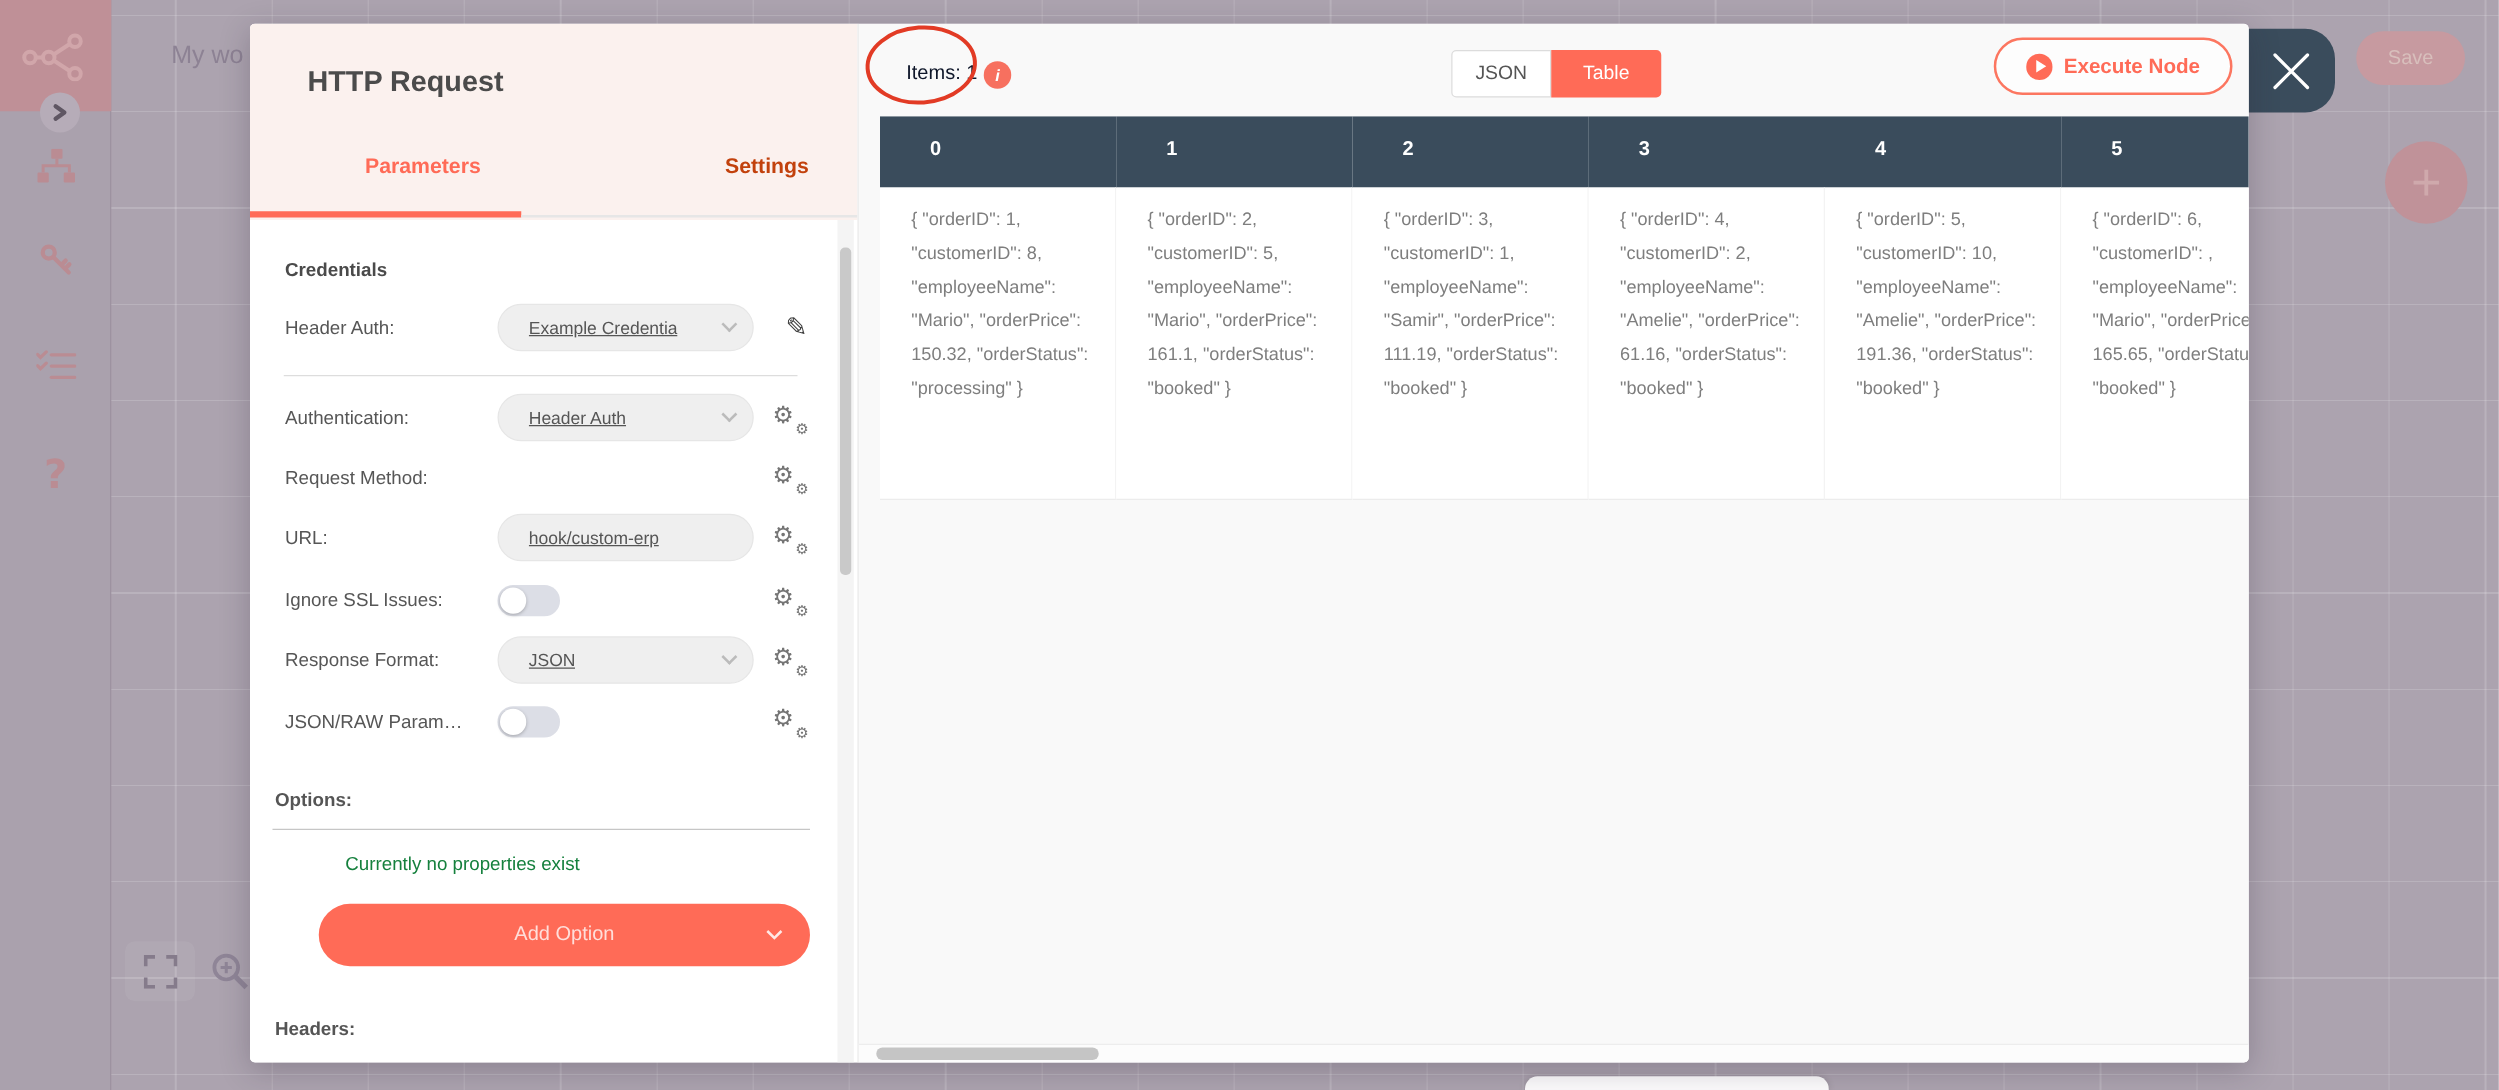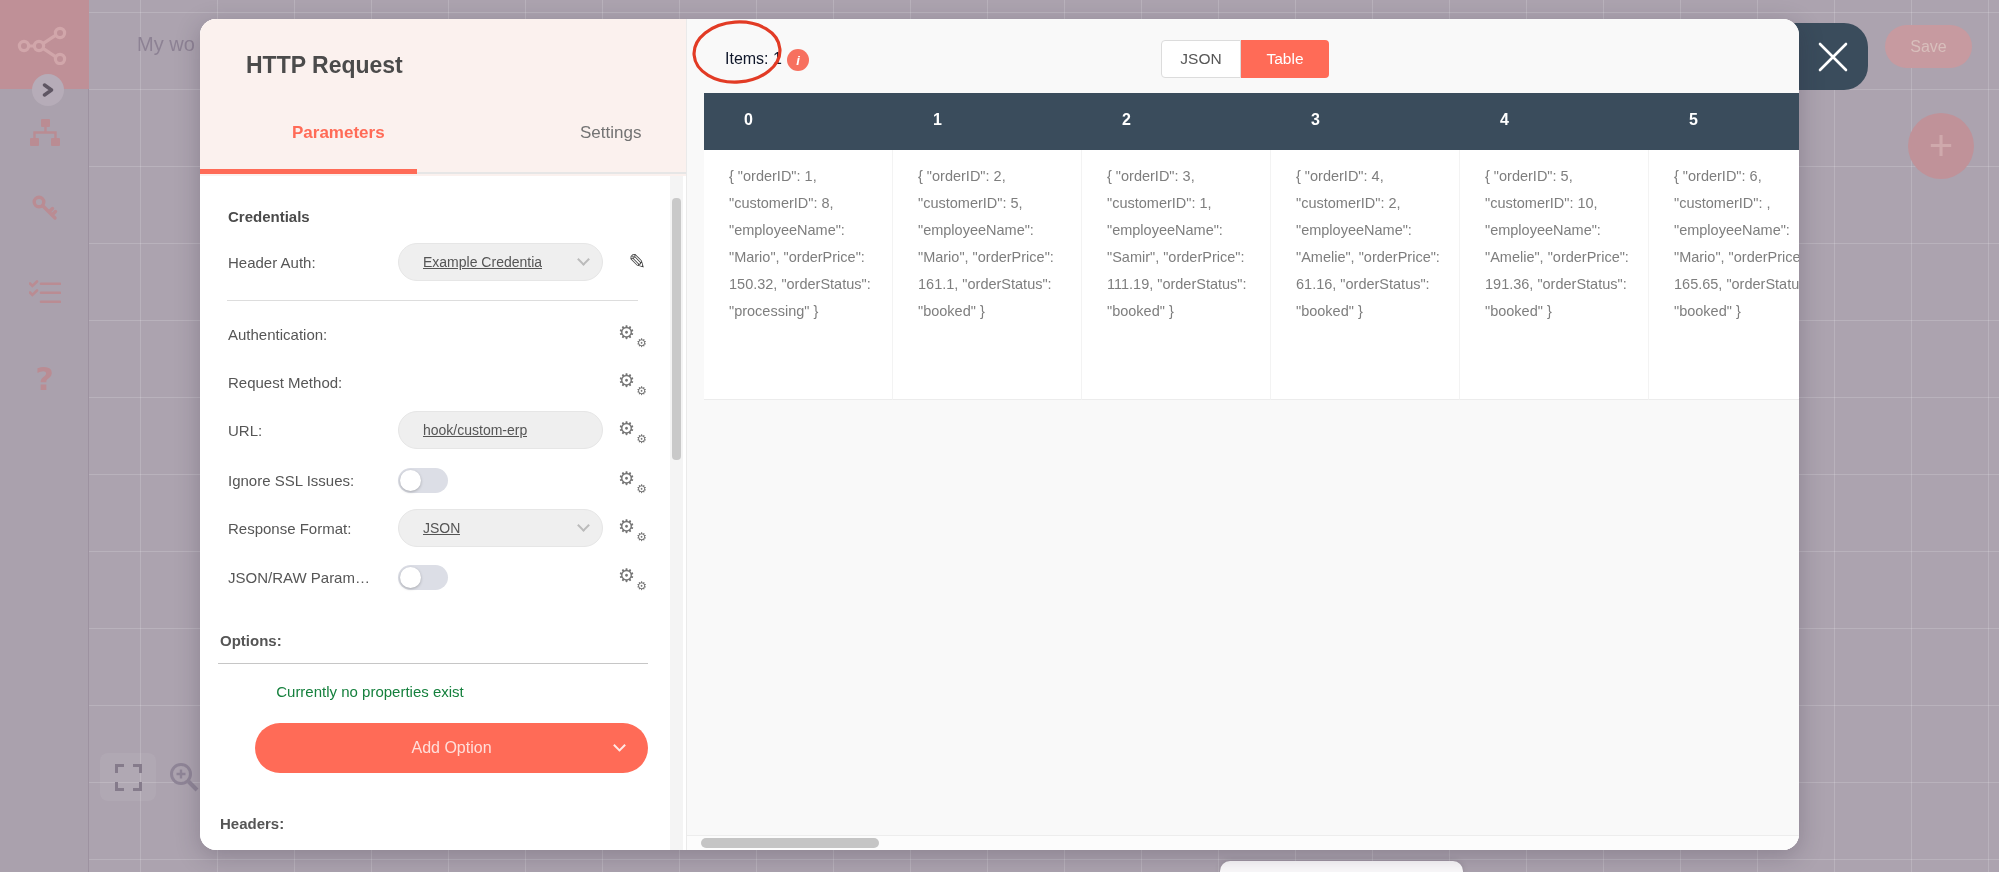--- a/index.html
+++ b/index.html
@@ -30,30 +30,30 @@
   .bottom-popup { position:absolute; left:1220px; top:861px; width:243px; height:11px;
     background:#FCFBFC; border-radius:10px 10px 0 0; box-shadow:0 0 6px rgba(0,0,0,.15); }
 
   
   .close-tab { position:absolute; left:1770px; top:23px; width:98px; height:67px;
     background:#3A4C5C; border-radius:0 24px 24px 0; }
   .close-tab svg { position:absolute; left:48px; top:19px; }
 
   
   .modal { position:absolute; left:200px; top:19px; width:1599px; height:831px;
-    background:#fff; border-radius:16px; overflow:hidden; display:flex;
+    background:#fff; border-radius:4px; overflow:hidden; display:flex;
     box-shadow:0 6px 24px rgba(40,30,50,.25); }
 
   
   .lpanel { position:relative; width:486px; height:100%; background:#fff; flex:0 0 486px; }
   .lpanel-header { position:absolute; left:0; top:0; width:100%; height:157px; background:#FBF1EE; }
   .node-title { position:absolute; left:46px; top:33px; font-size:23px; font-weight:600; color:#4B4B4B; }
   .tab { position:absolute; top:104px; font-size:17px; cursor:default;margin-left:37px; }
   .tab.active { color:#FF6B57; font-weight:700; }
-  .tab.idle { color:#737373; }
+  .tab.idle { color:#c2410c;font-weight:bold; }
   .tab-underline { position:absolute; left:0; top:150px; width:217px; height:5px; background:#FF6B57; }
   .tab-line-rest { position:absolute; left:217px; top:153px; width:269px; height:2px; background:#E6E6E6; }
 
   .lrow { position:absolute; left:28px; width:418px; height:38px; display:flex; align-items:center; }
   .lrow .lbl { flex:0 0 170px; font-size:15px; color:#565656; }
   .pill { width:205px; height:38px; background:#EFEFEF; border:1px solid #E6E6E6; border-radius:19px;
     display:flex; align-items:center; padding:0 14px 0 24px; font-size:14px; color:#555; }
   .pill .val { overflow:hidden; white-space:nowrap;text-decoration:underline; }
   .chev { width:9px; height:9px; border-right:2px solid #BBB; border-bottom:2px solid #BBB;
     transform:rotate(45deg); margin-left:auto; margin-top:-5px; flex:0 0 9px; }
@@ -219,20 +219,24 @@
         <span class="val">Example Credentia</span>
         <span class="chev"></span>
       </div>
       <span class="pencil glyph">✎</span>
     </div>
 
     <div class="divider"></div>
 
     <div class="lrow" style="top:296px">
       <div class="lbl">Authentication:</div>
+      <div class="pill">
+        <span class="val">Header Auth</span>
+        <span class="chev"></span>
+      </div>
       <span class="gears glyph">
           <span class="g1">⚙</span>
           <span class="g2">⚙</span>
         </span>
     </div>
 
     <div class="lrow" style="top:344px">
       <div class="lbl">Request Method:</div>
       <span class="gears glyph">
           <span class="g1">⚙</span>
@@ -306,20 +310,24 @@
     </svg>
     <div class="info-ic">
         <span>i</span>
       </div>
 
     <div class="seg">
       <div class="seg-json">JSON</div>
       <div class="seg-table">Table</div>
     </div>
 
+    <div class="exec-btn">
+      <span class="play"></span>
+      <span class="etxt">Execute Node</span>
+    </div>
 
     <div class="table-wrap">
   <div class="tcol">
     <div class="th">0</div>
     <div class="td">{ "orderID": 1, "customerID": 8, "employeeName": "Mario", "orderPrice": 150.32, "orderStatus": "processing" }</div>
   </div>
 
   <div class="tcol">
     <div class="th">1</div>
     <div class="td">{ "orderID": 2, "customerID": 5, "employeeName": "Mario", "orderPrice": 161.1, "orderStatus": "booked" }</div>

